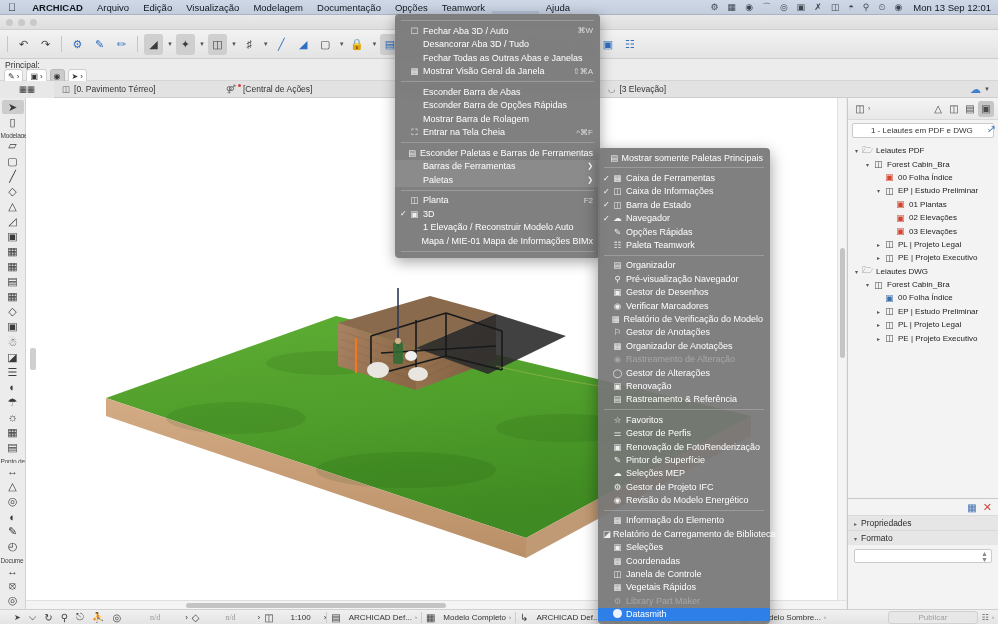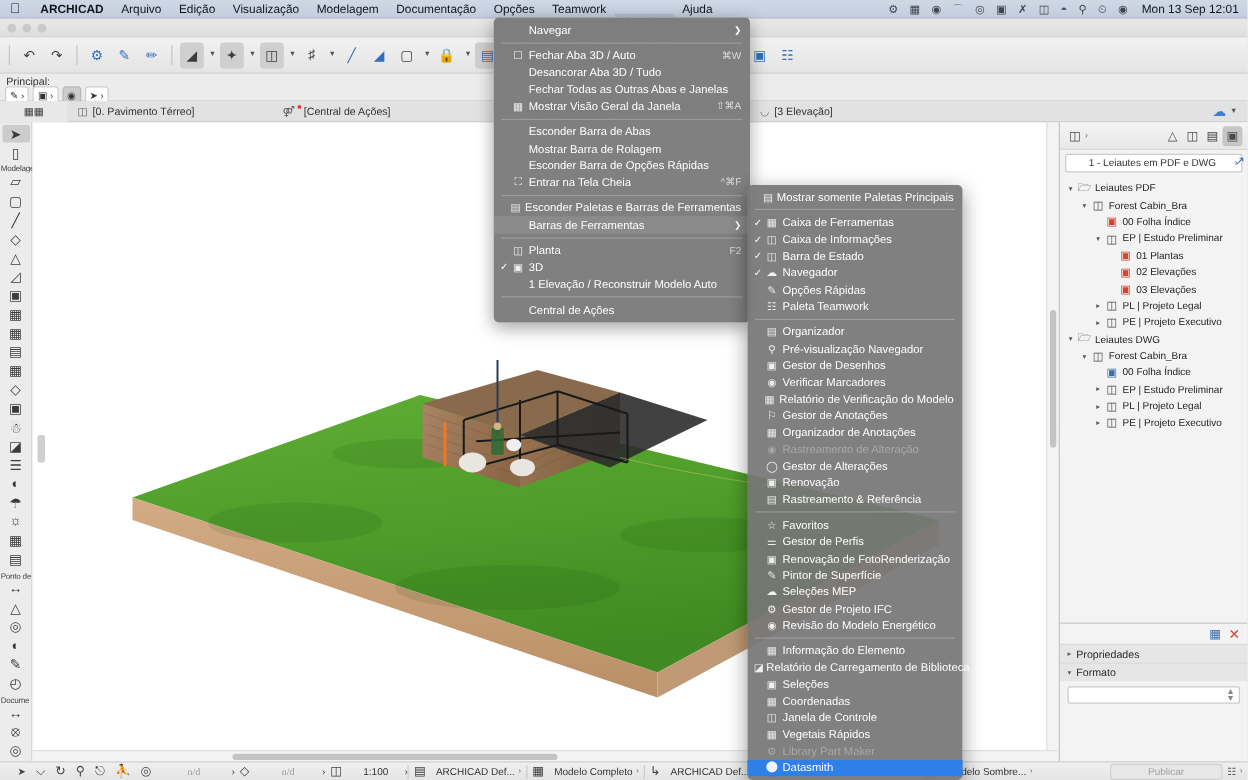--- a/index.html
+++ b/index.html
@@ -652,26 +652,20 @@
         <span class="arr">›</span>
       </div>
       <div class="flex"></div>
       <div class="pubbtn">Publicar</div>
       <div class="sb" style="color:#555;">☷<span class="arr">›</span></div>
     </div>
 
   </div>
 
   <div class="menu" id="windows-menu">
-      <div class="mrow">
-        <span class="mcheck"></span>
-        <span class="micon"></span>
-        <span class="mlabel">Navegar</span>
-        <span class="msub">❯</span>
-      </div>
       <div class="msep"></div>
       <div class="mrow">
         <span class="mcheck"></span>
         <span class="micon">☐</span>
         <span class="mlabel">Fechar Aba 3D / Auto</span>
         <span class="mkey">⌘W</span>
       </div>
       <div class="mrow">
         <span class="mcheck"></span>
         <span class="micon"></span>
@@ -690,68 +684,74 @@
       </div>
       <div class="msep"></div>
       <div class="mrow">
         <span class="mcheck"></span>
         <span class="micon"></span>
         <span class="mlabel">Esconder Barra de Abas</span>
       </div>
       <div class="mrow">
         <span class="mcheck"></span>
         <span class="micon"></span>
+        <span class="mlabel">Esconder Barra de Opções Rápidas</span>
+      </div>
+      <div class="mrow">
+        <span class="mcheck"></span>
+        <span class="micon"></span>
         <span class="mlabel">Mostrar Barra de Rolagem</span>
-      </div>
-      <div class="mrow">
-        <span class="mcheck"></span>
-        <span class="micon"></span>
-        <span class="mlabel">Esconder Barra de Opções Rápidas</span>
       </div>
       <div class="mrow">
         <span class="mcheck"></span>
         <span class="micon">⛶</span>
         <span class="mlabel">Entrar na Tela Cheia</span>
         <span class="mkey">^⌘F</span>
       </div>
       <div class="msep"></div>
       <div class="mrow">
         <span class="mcheck"></span>
         <span class="micon">▤</span>
         <span class="mlabel">Esconder Paletas e Barras de Ferramentas</span>
       </div>
       <div class="mrow hi">
         <span class="mcheck"></span>
         <span class="micon"></span>
         <span class="mlabel">Barras de Ferramentas</span>
         <span class="msub">❯</span>
       </div>
+      <div class="mrow hi">
+        <span class="mcheck"></span>
+        <span class="micon"></span>
+        <span class="mlabel">Paletas</span>
+        <span class="msub">❯</span>
+      </div>
       <div class="msep"></div>
       <div class="mrow">
         <span class="mcheck"></span>
         <span class="micon">◫</span>
         <span class="mlabel">Planta</span>
         <span class="mkey">F2</span>
       </div>
       <div class="mrow">
         <span class="mcheck">✓</span>
         <span class="micon">▣</span>
         <span class="mlabel">3D</span>
       </div>
       <div class="mrow">
         <span class="mcheck"></span>
         <span class="micon"></span>
         <span class="mlabel">1 Elevação / Reconstruir Modelo Auto</span>
       </div>
+      <div class="mrow">
+        <span class="mcheck"></span>
+        <span class="micon"></span>
+        <span class="mlabel">Mapa / MIE-01 Mapa de Informações BIMx</span>
+      </div>
       <div class="msep"></div>
-      <div class="mrow">
-        <span class="mcheck"></span>
-        <span class="micon"></span>
-        <span class="mlabel">Central de Ações</span>
-      </div>
     </div>
 
   <div class="submenu" id="palettes-menu">
       <div class="mrow">
         <span class="mcheck"></span>
         <span class="micon">▤</span>
         <span class="mlabel">Mostrar somente Paletas Principais</span>
       </div>
       <div class="msep"></div>
       <div class="mrow">

